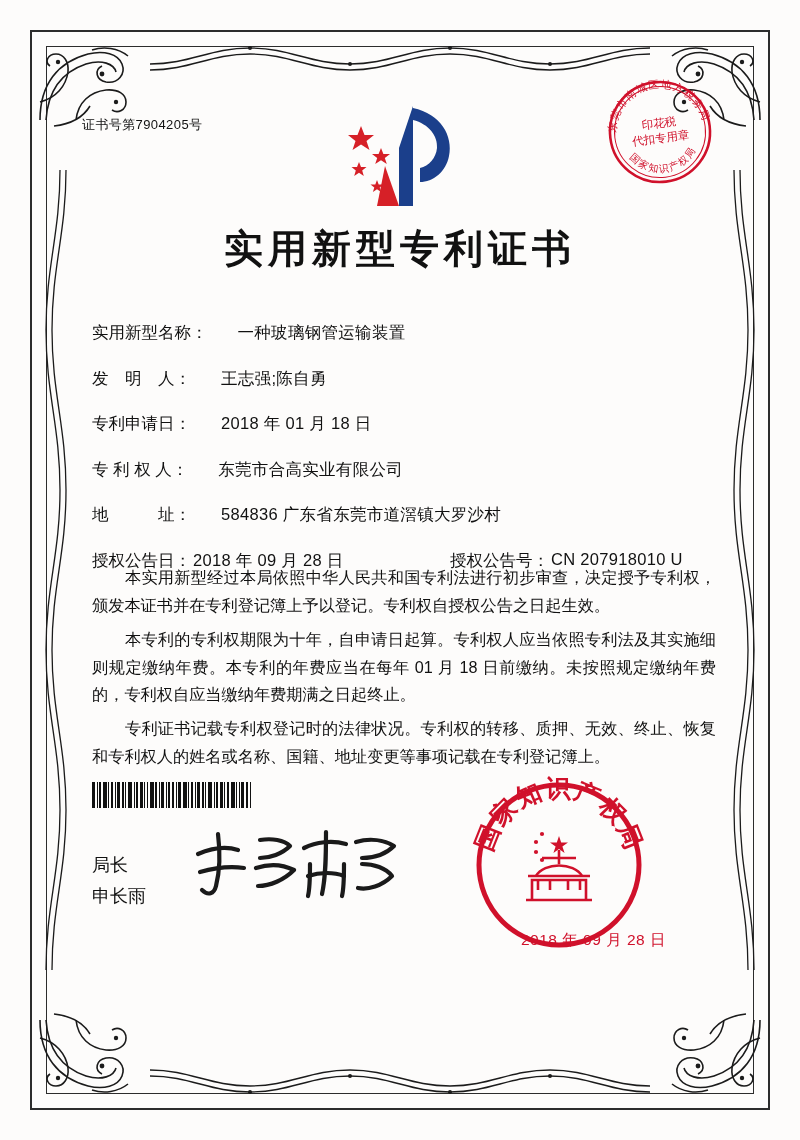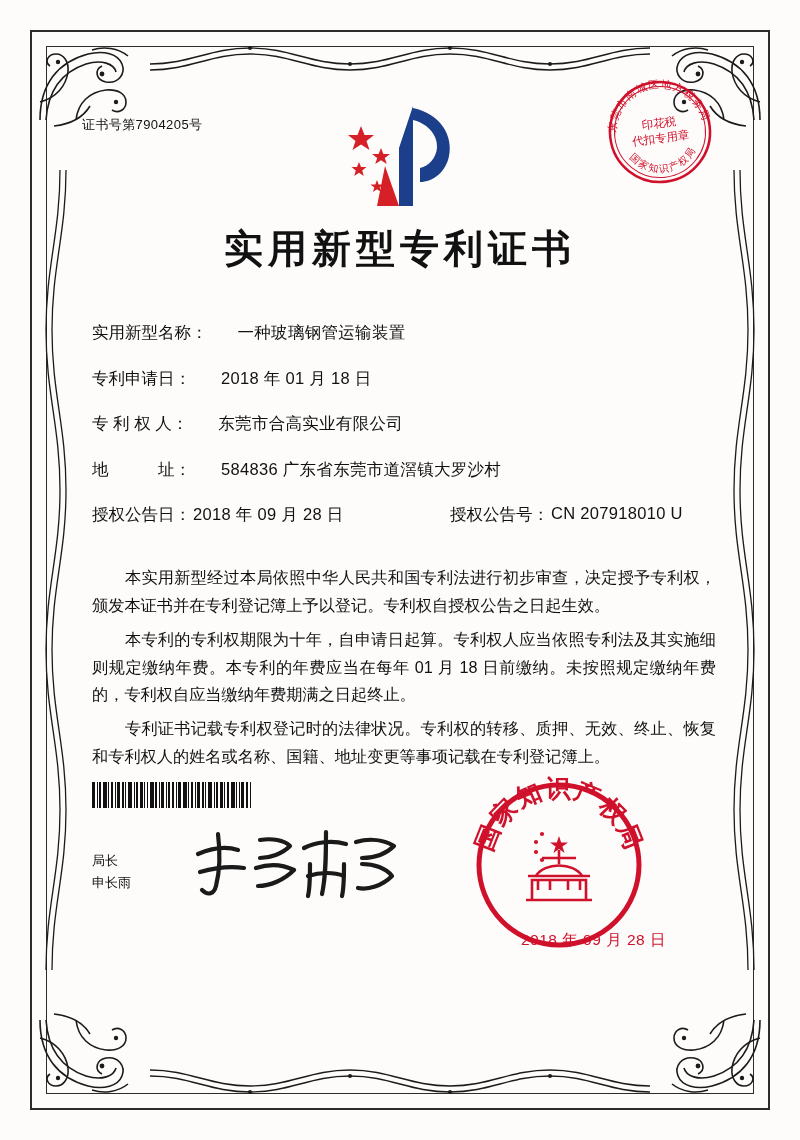--- a/index.html
+++ b/index.html
@@ -182,21 +182,21 @@
     display: block;
     background: #111;
     margin-right: 1.6px;
   }
 
   
   .sig-block {
     position: absolute;
     left: 14px;
     top: 768px;
-    font-size: 13px;
+    font-size: 18px;
     line-height: 1.7;
     font-family: "Liberation Sans", sans-serif;
     color: #111;
   }
   .signature {
     position: absolute;
     left: 108px;
     top: 742px;
     width: 220px;
     height: 80px;
@@ -367,20 +367,24 @@
     </div>
 
     <div class="doc-title">实用新型专利证书</div>
 
     <div class="fields">
       <div class="field-row">
         <span class="field-label">实用新型名称：</span>
         <span class="field-value">一种玻璃钢管运输装置</span>
       </div>
       <div class="field-row">
+        <span class="field-label">发　明　人：</span>
+        <span class="field-value">王志强;陈自勇</span>
+      </div>
+      <div class="field-row">
         <span class="field-label">专利申请日：</span>
         <span class="field-value">2018 年 01 月 18 日</span>
       </div>
       <div class="field-row">
         <span class="field-label">专 利 权 人：</span>
         <span class="field-value">东莞市合高实业有限公司</span>
       </div>
       <div class="field-row">
         <span class="field-label">地　　　址：</span>
         <span class="field-value">584836 广东省东莞市道滘镇大罗沙村</span>

